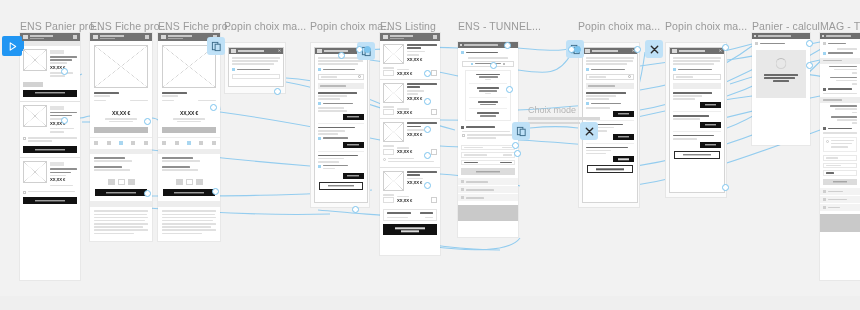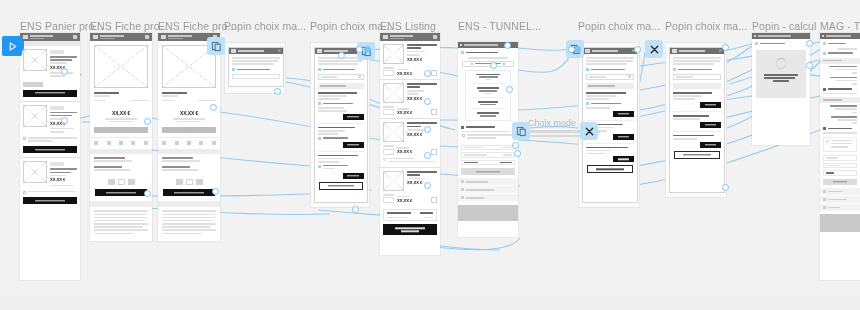--- a/index.html
+++ b/index.html
@@ -171,21 +171,21 @@
 
   <div class="ab-title" style="left:20px;  top:20px;">ENS Panier pro...</div>
   <div class="ab-title" style="left:90px;  top:20px;">ENS Fiche pro...</div>
   <div class="ab-title" style="left:158px; top:20px;">ENS Fiche pro...</div>
   <div class="ab-title" style="left:224px; top:20px;">Popin choix ma...</div>
   <div class="ab-title" style="left:310px; top:20px;">Popin choix ma...</div>
   <div class="ab-title" style="left:380px; top:20px;">ENS Listing</div>
   <div class="ab-title" style="left:458px; top:20px;">ENS - TUNNEL...</div>
   <div class="ab-title" style="left:578px; top:20px;">Popin choix ma...</div>
   <div class="ab-title" style="left:665px; top:20px;">Popin choix ma...</div>
-  <div class="ab-title" style="left:752px; top:20px;">Popin - calcul</div>
+  <div class="ab-title" style="left:752px; top:20px;">Panier - calcul</div>
   <div class="ab-title" style="left:820px; top:20px;">MAG - Tun...</div>
 
   <div class="artboard ab-shadow" style="left:20px; top:33px; width:60px; height:247px;">
     <div class="wf-header" style="height:8px;">
       <div class="burger"></div>
       <div class="hdr-lines">
           <i></i>
           <i></i>
         </div>
       <div class="hdr-right"></div>
@@ -931,21 +931,21 @@
       <div style="width:3px;height:3px;background:#cfcfcf;"></div>
       <span class="ln" style="width:56%;margin:0;background:#cfcfcf;"></span>
     </div>
     <div style="display:flex;gap:2px;align-items:center;background:#f3f3f3;padding:2px 3px;">
       <div style="width:3px;height:3px;background:#cfcfcf;"></div>
       <span class="ln" style="width:36%;margin:0;background:#cfcfcf;"></span>
     </div>
     <div style="background:#c9c9c9;height:18px;margin-top:3px;"></div>
   </div>
 
-  <div class="choix-wrap" style="left:528px; top:118px; width:78px;">
+  <div class="choix-wrap" style="left:528px; top:105px; width:78px;">
     <div class="choix-title">Choix mode</div>
     <div class="choix-sub" style="margin-top:2px;">
       <i style="width:72px;"></i>
       <i style="width:52px;"></i>
     </div>
   </div>
 
   <div class="node start" style="left:2px; top:36px; width:20px; height:20px;">
     <svg width="11" height="11" viewBox="0 0 24 24">
       <path d="M7 4 L19 12 L7 20 Z" fill="none" stroke="#ffffff" stroke-width="2.2" stroke-linejoin="round"></path>

